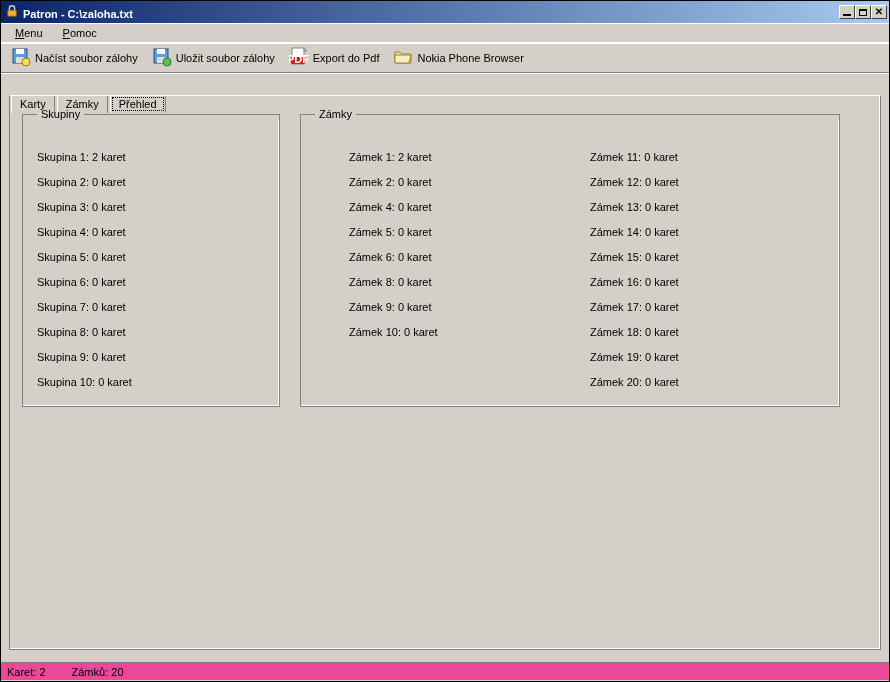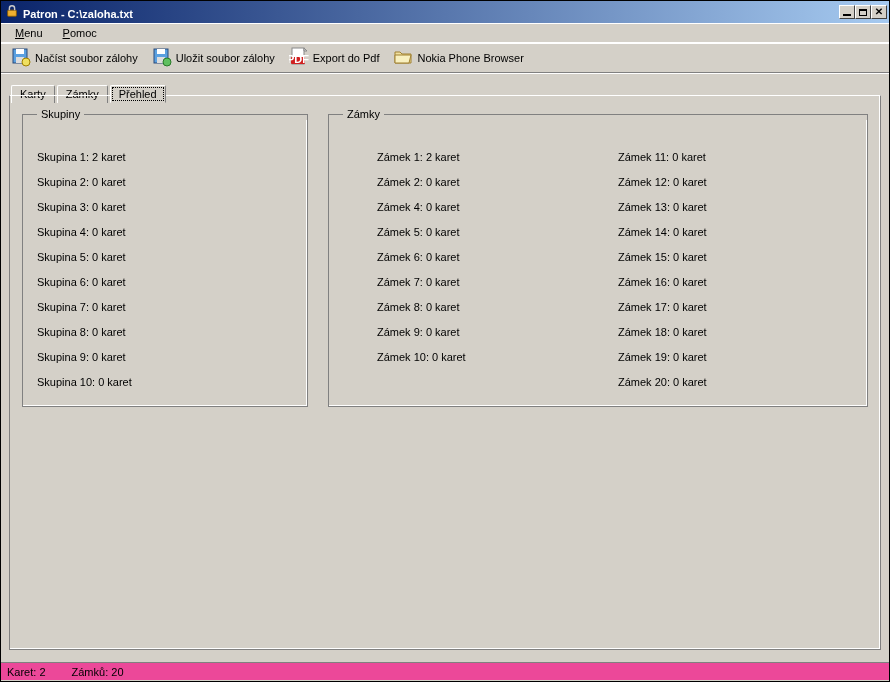--- a/index.html
+++ b/index.html
@@ -9,30 +9,30 @@
 .titlebar .tleft svg { width: 14px; height: 14px; }
 .tbtns { display: flex; gap: 0; }
 .tbtn { width: 16px; height: 14px; background: #d4d0c8; border: 1px solid #fff; border-right-color: #404040; border-bottom-color: #404040; display: flex; align-items: center; justify-content: center; color: #000; cursor: pointer; font-size: 10px; line-height: 1; font-family: Arial; }
 .menubar { height: 20px; background: #d4d0c8; display: flex; align-items: flex-end; padding: 1px 6px; gap: 4px; border-bottom: 1px solid #fff; border-top: 1px solid #fff; }
 .menubar .mitem { padding: 2px 8px; cursor: pointer; }
 .toolbar { height: 30px; background: #d4d0c8; display: flex; align-items: flex-start; padding: 1px 6px; gap: 6px; border-top: 1px solid #fff; border-bottom: 1px solid #808080; box-shadow: 0 1px 0 #fff; }
 .tool { display: flex; align-items: center; gap: 4px; padding: 2px 4px; cursor: pointer; }
 .tool svg { width: 20px; height: 20px; }
 .content { padding: 4px 8px 0 8px; height: 589px; }
 .tabs { display: flex; margin-left: 2px; }
-.tab { padding: 2px 8px; background: #d4d0c8; border: 1px solid #808080; border-bottom: none; border-top-left-radius: 2px; border-top-right-radius: 2px; margin-right: 2px; cursor: pointer; position: relative; top: 8px; border-top: 1px solid #fff; border-left: 1px solid #fff; }
+.tab { padding: 2px 8px; background: #d4d0c8; border: 1px solid #808080; border-bottom: none; border-top-left-radius: 2px; border-top-right-radius: 2px; margin-right: 2px; cursor: pointer; position: relative; top: 18px; border-top: 1px solid #fff; border-left: 1px solid #fff; }
 .tab.active { background: #d4d0c8; border-bottom: 1px solid #d4d0c8; z-index: 2; }
 .tab.active::after { content: ''; position: absolute; inset: 1px; border: 1px dotted #000; pointer-events: none; }
 .tabpanel { border: 1px solid #808080; border-top: 1px solid #fff; height: 555px; position: relative; padding: 12px; }
 .tabpanel::before { content: ''; position: absolute; left: 0; right: 0; bottom: 0; top: 0; border-right: 1px solid #fff; border-bottom: 1px solid #fff; pointer-events: none; }
 .groupsrow { display: flex; gap: 20px; }
 fieldset.grp { border: 1px solid #808080; padding: 24px 14px 12px 14px; position: relative; }
 fieldset.grp legend { padding: 0 4px; background: transparent; color: #000; }
 fieldset.grp::after { content: ''; position: absolute; inset: 0; border-right: 1px solid #fff; border-bottom: 1px solid #fff; pointer-events: none; }
-#g1 { width: 286px; }
+#g1 { width: 258px; }
 #g2 { width: 540px; }
 .col .line { height: 25px; display: flex; align-items: center; }
 .cols { display: flex; margin-left: 28px; }
 .cols .col { flex: 1; padding-left: 6px; }
 .status { height: 18px; background: #ec4899; border-top: 1px solid #808080; display: flex; align-items: center; padding: 0 6px; gap: 26px; }
 </style>
 </head>
 <body>
 
 <div class="titlebar">
@@ -123,21 +123,20 @@
       </fieldset>
       <fieldset class="grp" id="g2">
         <legend>Zámky</legend>
         <div class="cols">
           <div class="col" id="zamky-col-a">
               <div class="line">Zámek 1: 2 karet</div>
               <div class="line">Zámek 2: 0 karet</div>
               <div class="line">Zámek 4: 0 karet</div>
               <div class="line">Zámek 5: 0 karet</div>
               <div class="line">Zámek 6: 0 karet</div>
-              <div class="line">Zámek 7: 0 karet</div>
               <div class="line">Zámek 8: 0 karet</div>
               <div class="line">Zámek 9: 0 karet</div>
               <div class="line">Zámek 10: 0 karet</div>
             </div>
           <div class="col" id="zamky-col-b">
               <div class="line">Zámek 11: 0 karet</div>
               <div class="line">Zámek 12: 0 karet</div>
               <div class="line">Zámek 13: 0 karet</div>
               <div class="line">Zámek 14: 0 karet</div>
               <div class="line">Zámek 15: 0 karet</div>

